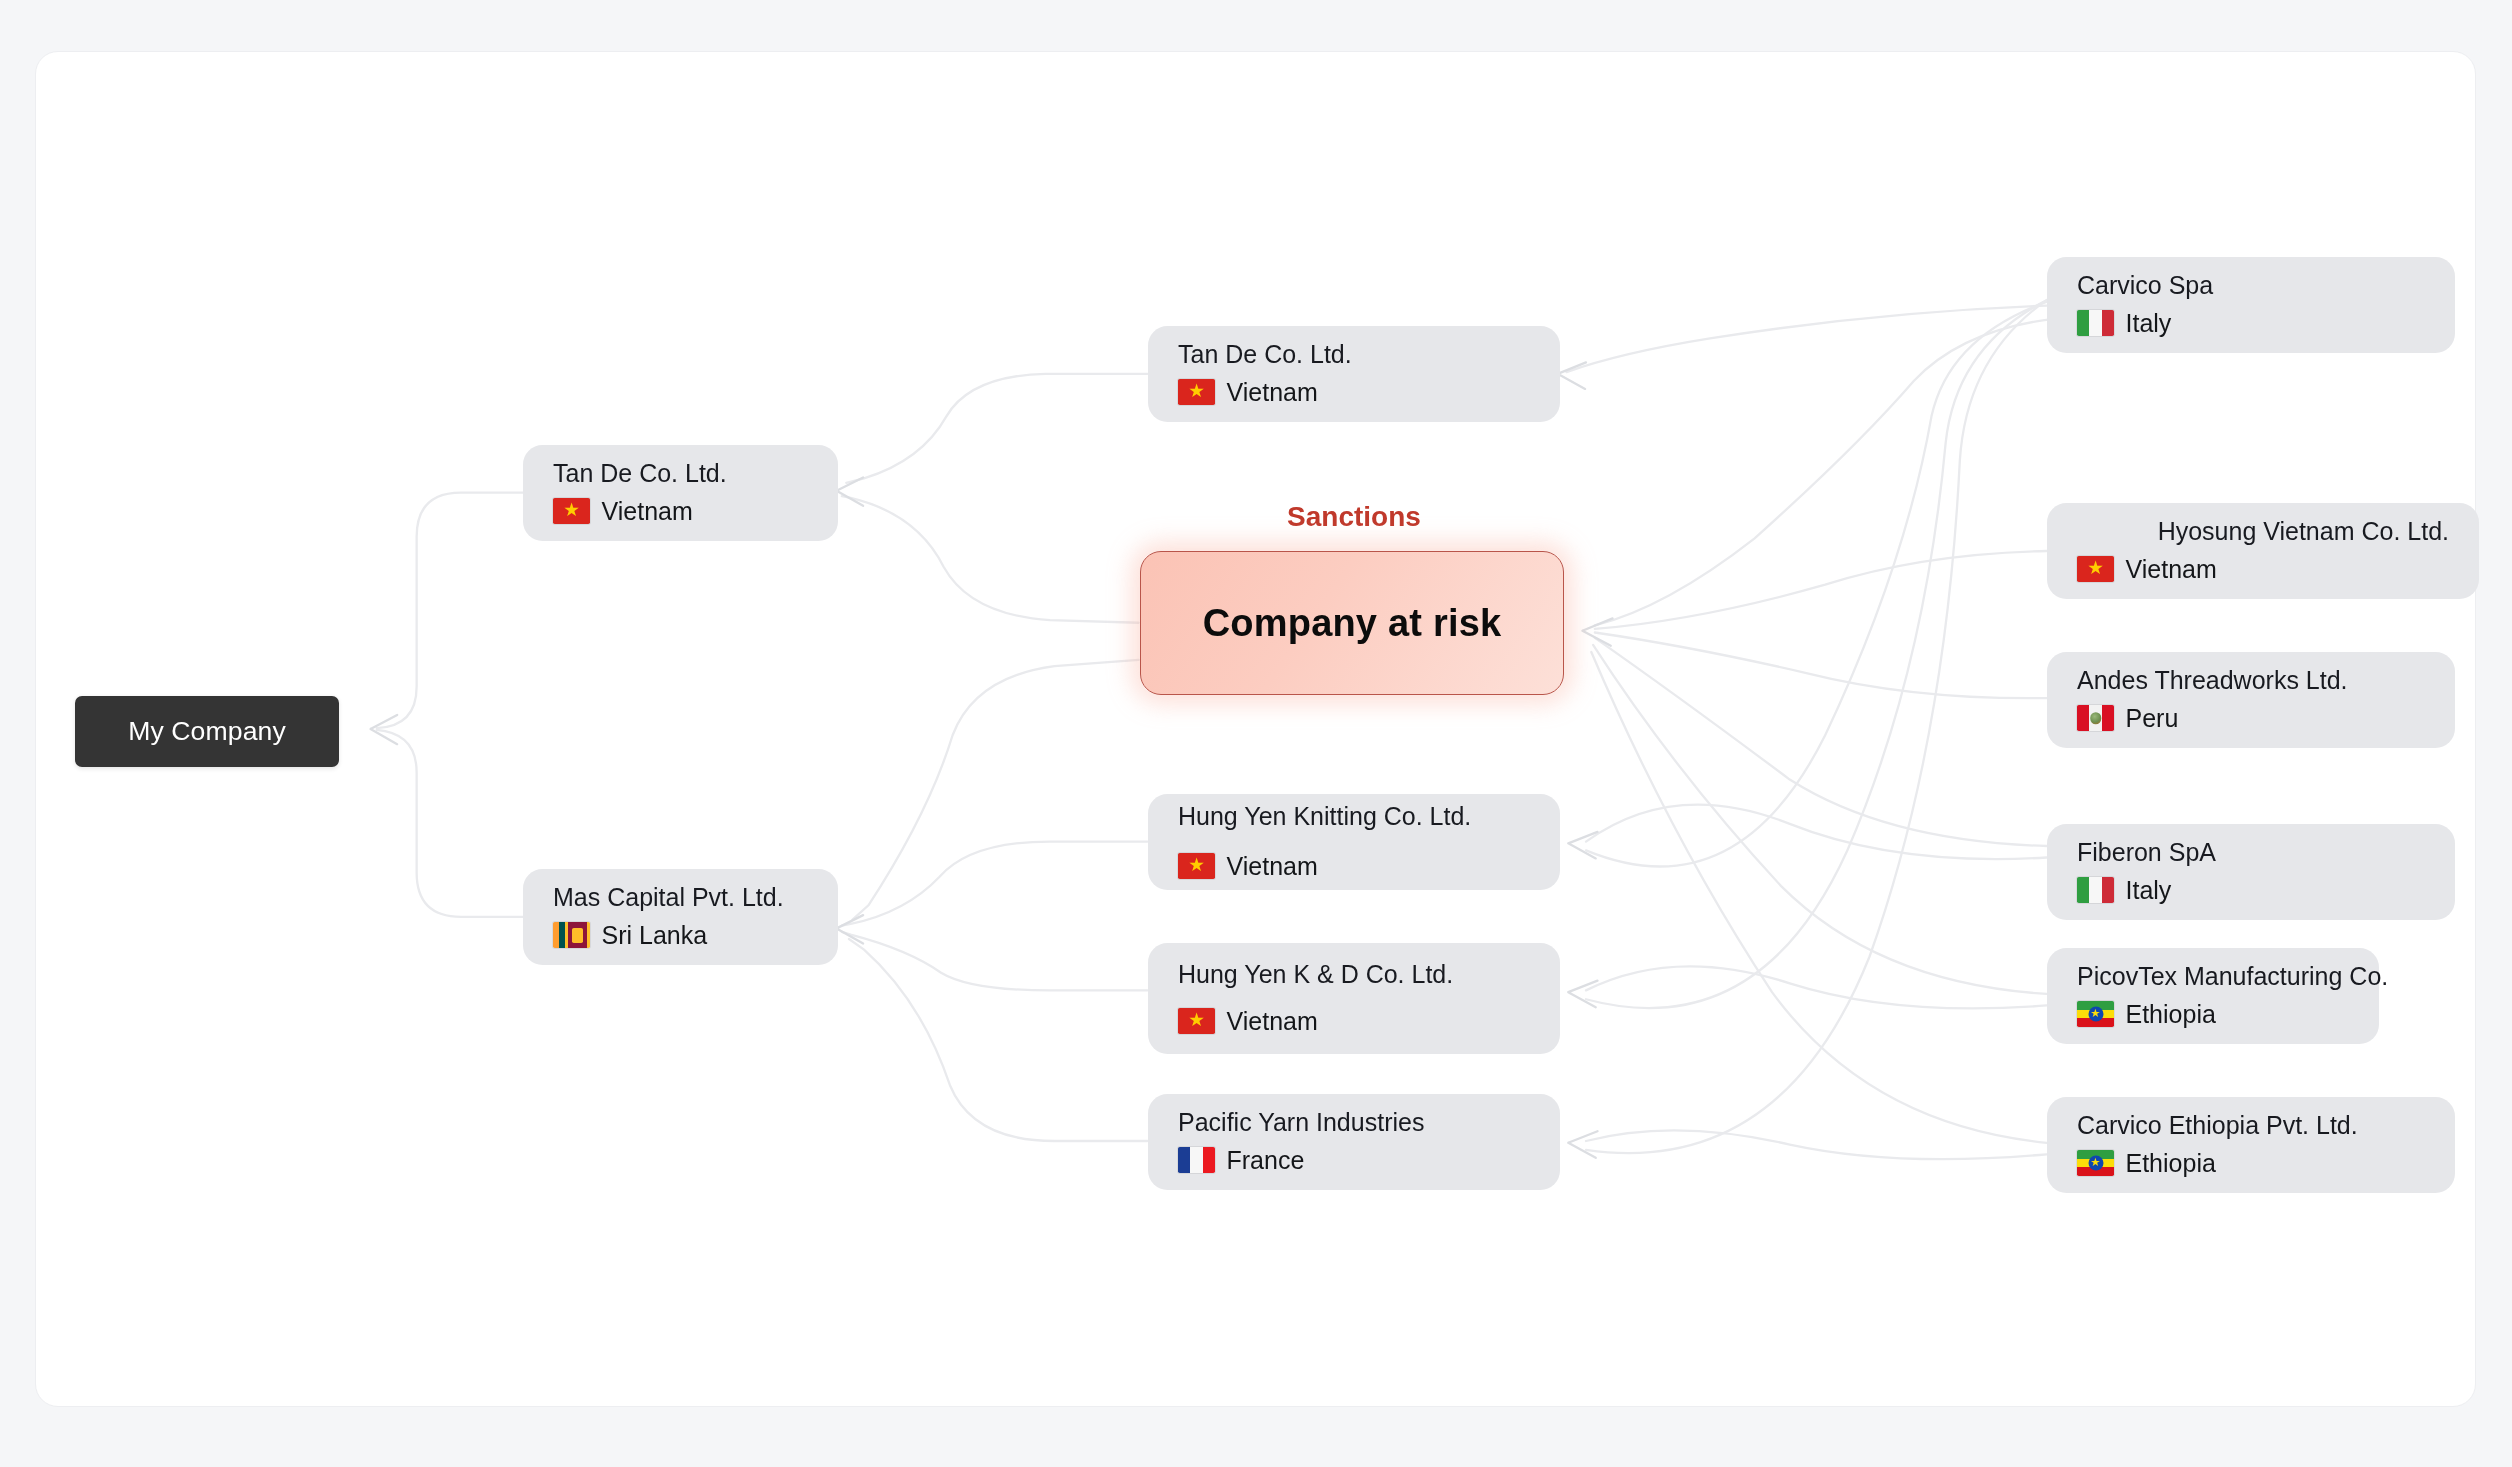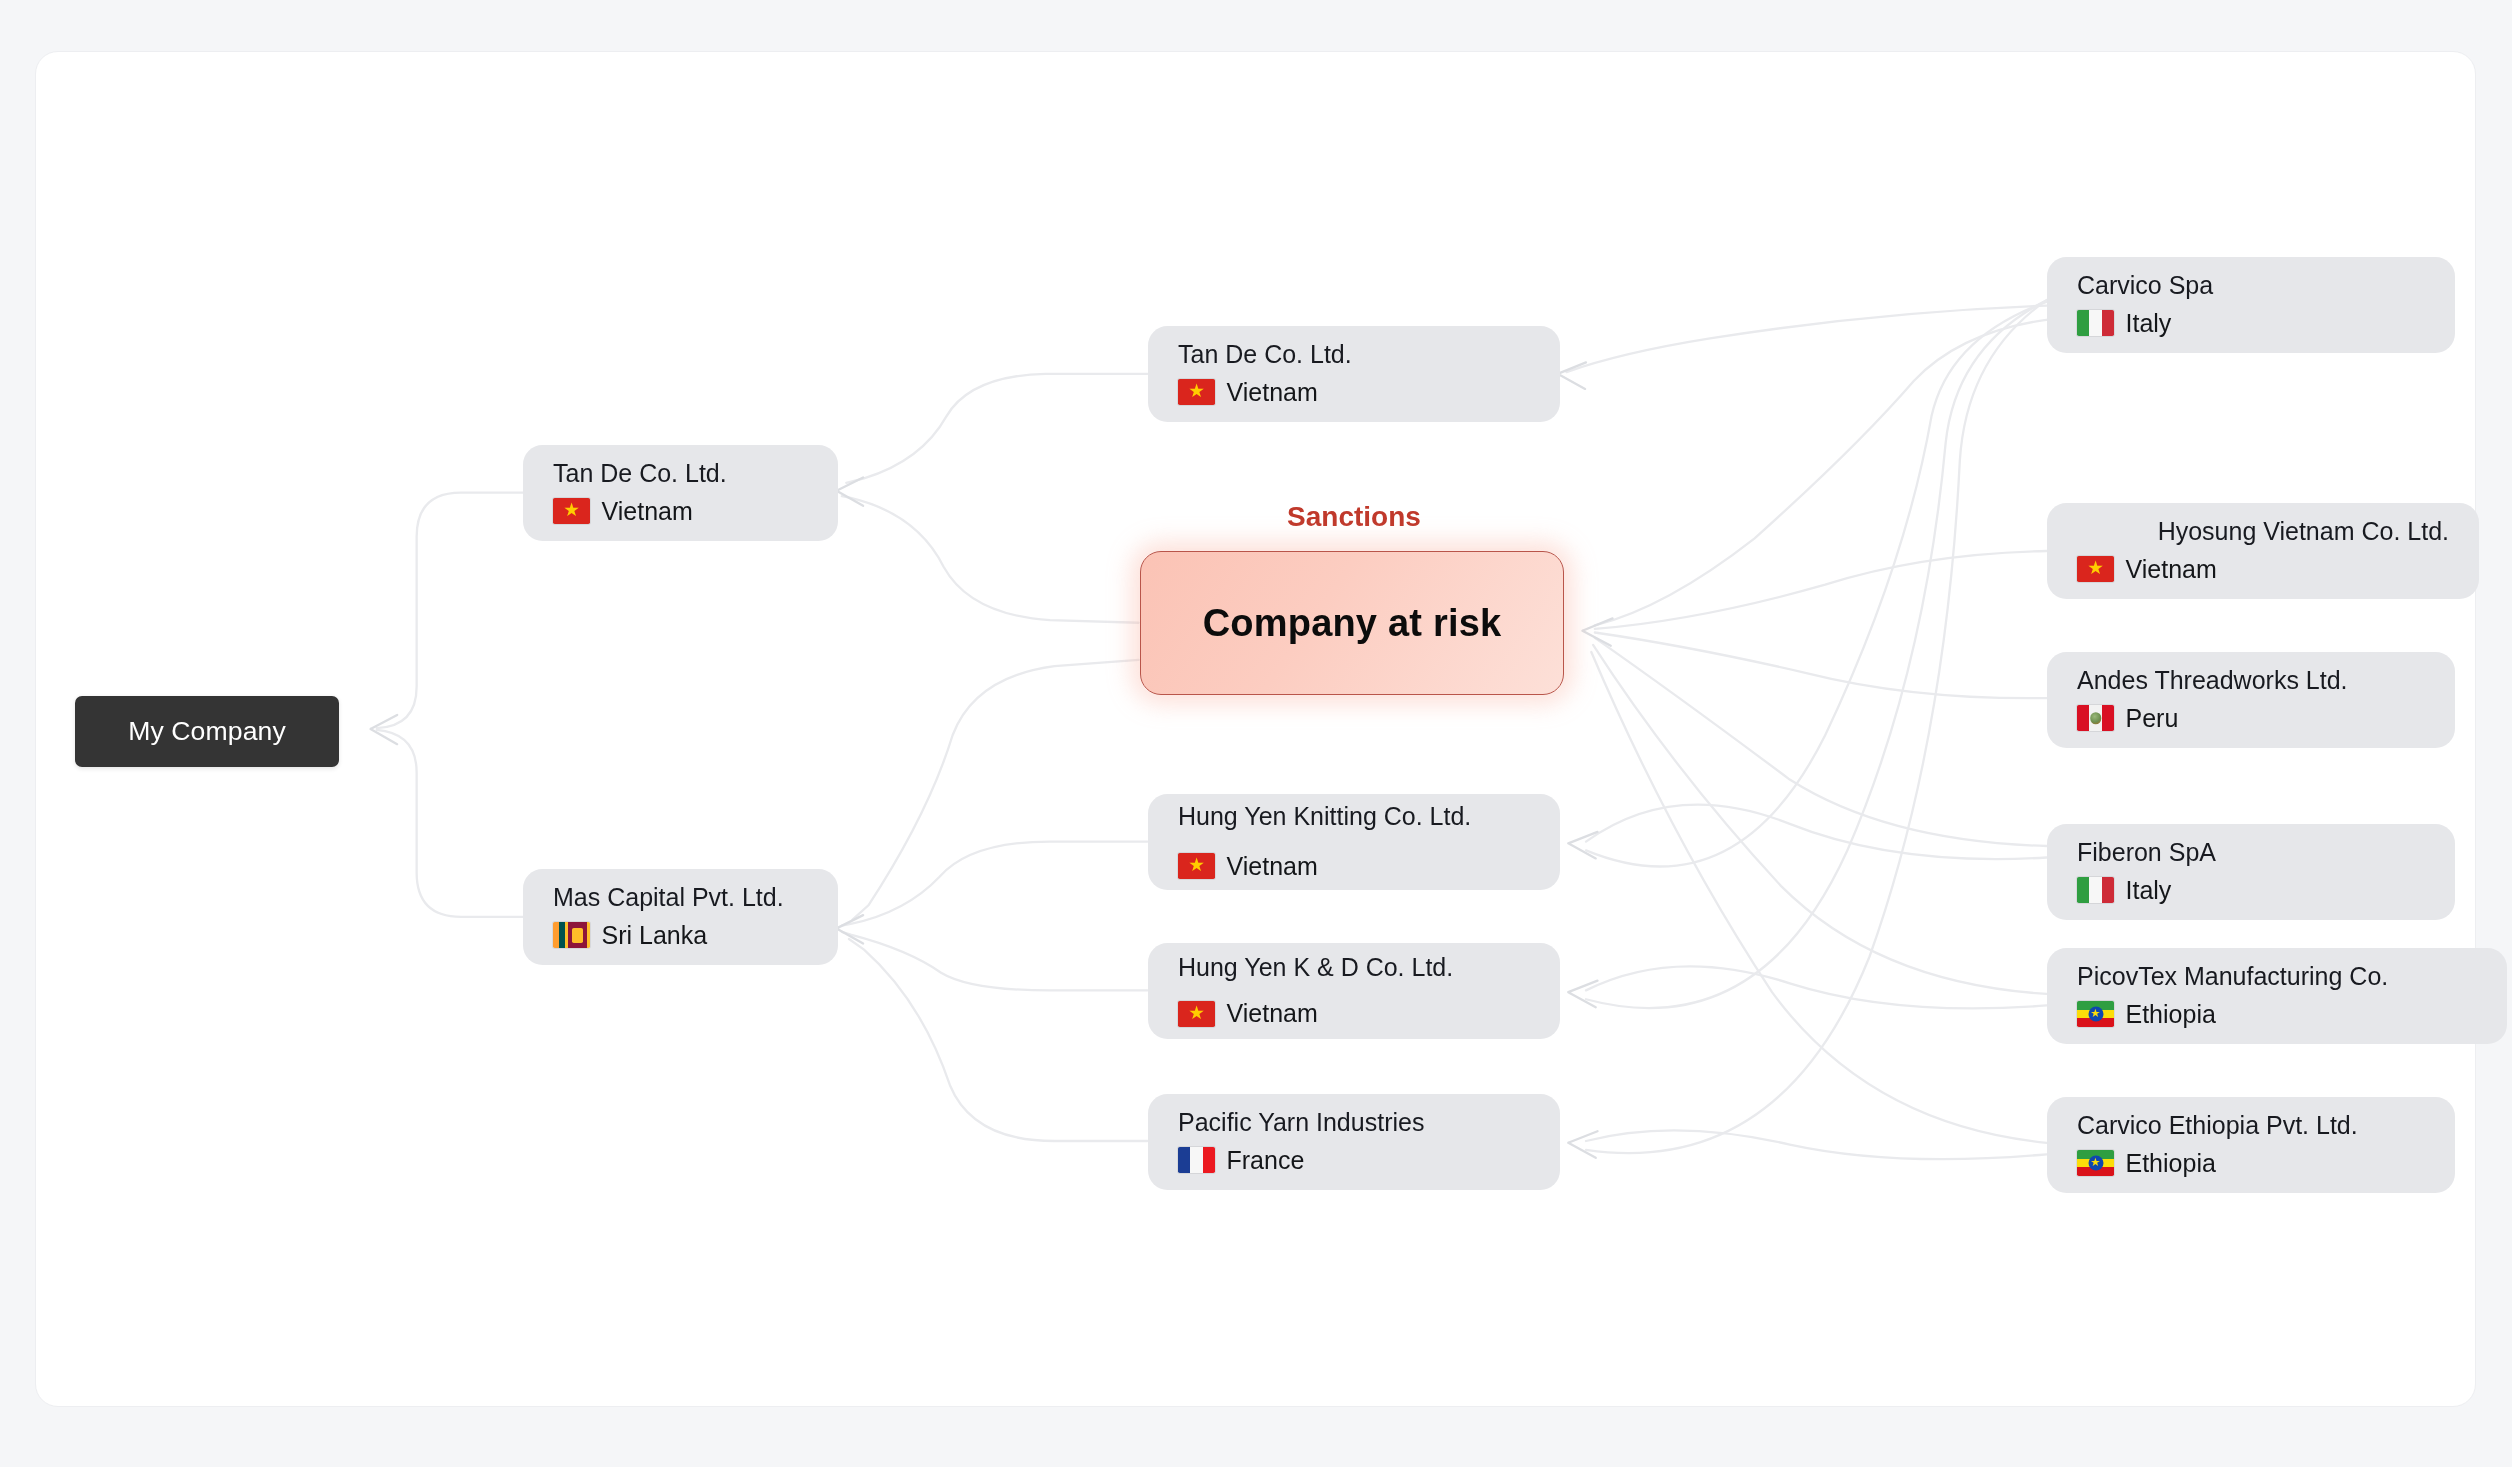--- a/index.html
+++ b/index.html
@@ -279,21 +279,21 @@
 </div>
 
 <div class="node node-plain" style="left:1148px; top:794px; width:412px; height:96px;gap:12px;">
   <span class="node-title">Hung Yen Knitting Co. Ltd.</span>
   <span class="node-country">
     <span class="flag flag-vn"></span>
     <span>Vietnam</span>
   </span>
 </div>
 
-<div class="node node-plain" style="left:1148px; top:943px; width:412px; height:96px;gap:9px;">
+<div class="node node-plain" style="left:1148px; top:943px; width:412px; height:111px;gap:9px;">
   <span class="node-title">Hung Yen K &amp; D Co. Ltd.</span>
   <span class="node-country">
     <span class="flag flag-vn"></span>
     <span>Vietnam</span>
   </span>
 </div>
 
 <div class="node node-plain" style="left:1148px; top:1094px; width:412px; height:96px;">
   <span class="node-title">Pacific Yarn Industries</span>
   <span class="node-country">
@@ -327,21 +327,21 @@
 </div>
 
 <div class="node node-plain" style="left:2047px; top:824px; width:408px; height:96px;">
   <span class="node-title">Fiberon SpA</span>
   <span class="node-country">
     <span class="flag flag-it"></span>
     <span>Italy</span>
   </span>
 </div>
 
-<div class="node node-plain" style="left:2047px; top:948px; width:460px; height:96px;">
+<div class="node node-plain" style="left:2047px; top:948px; width:332px; height:96px;">
   <span class="node-title">PicovTex Manufacturing Co.</span>
   <span class="node-country">
     <span class="flag flag-et"></span>
     <span>Ethiopia</span>
   </span>
 </div>
 
 <div class="node node-plain" style="left:2047px; top:1097px; width:408px; height:96px;">
   <span class="node-title">Carvico Ethiopia Pvt. Ltd.</span>
   <span class="node-country">

